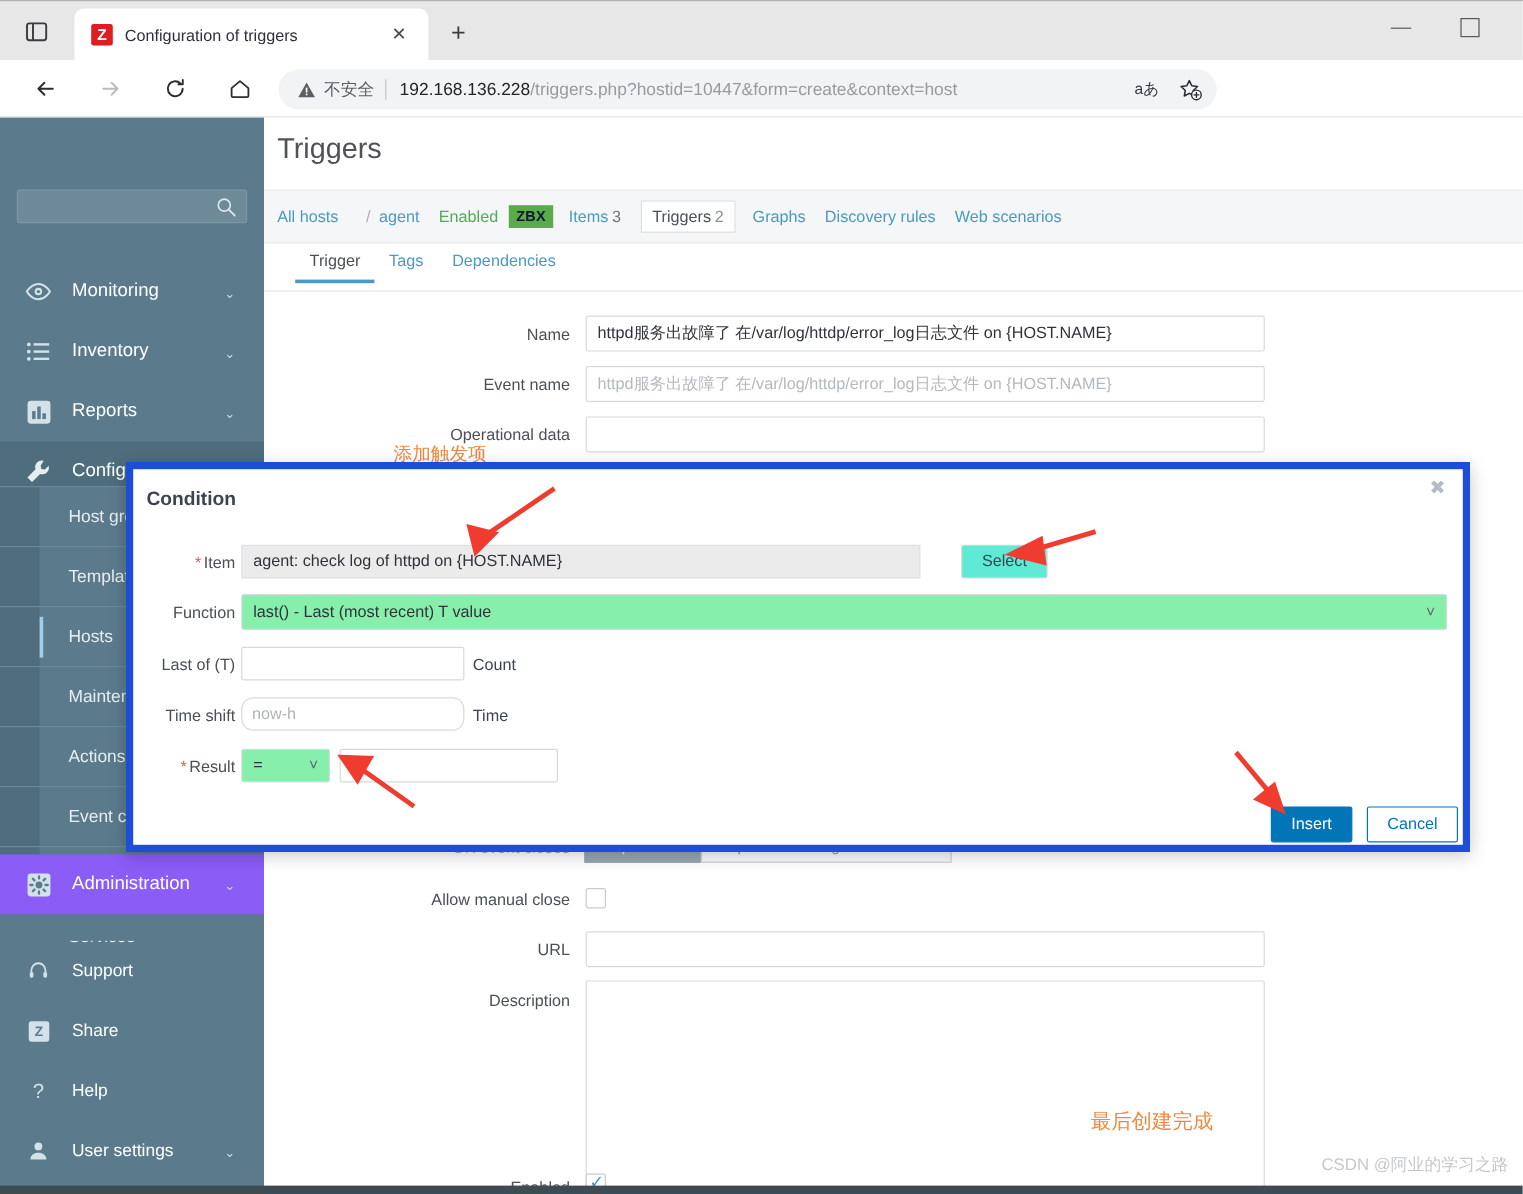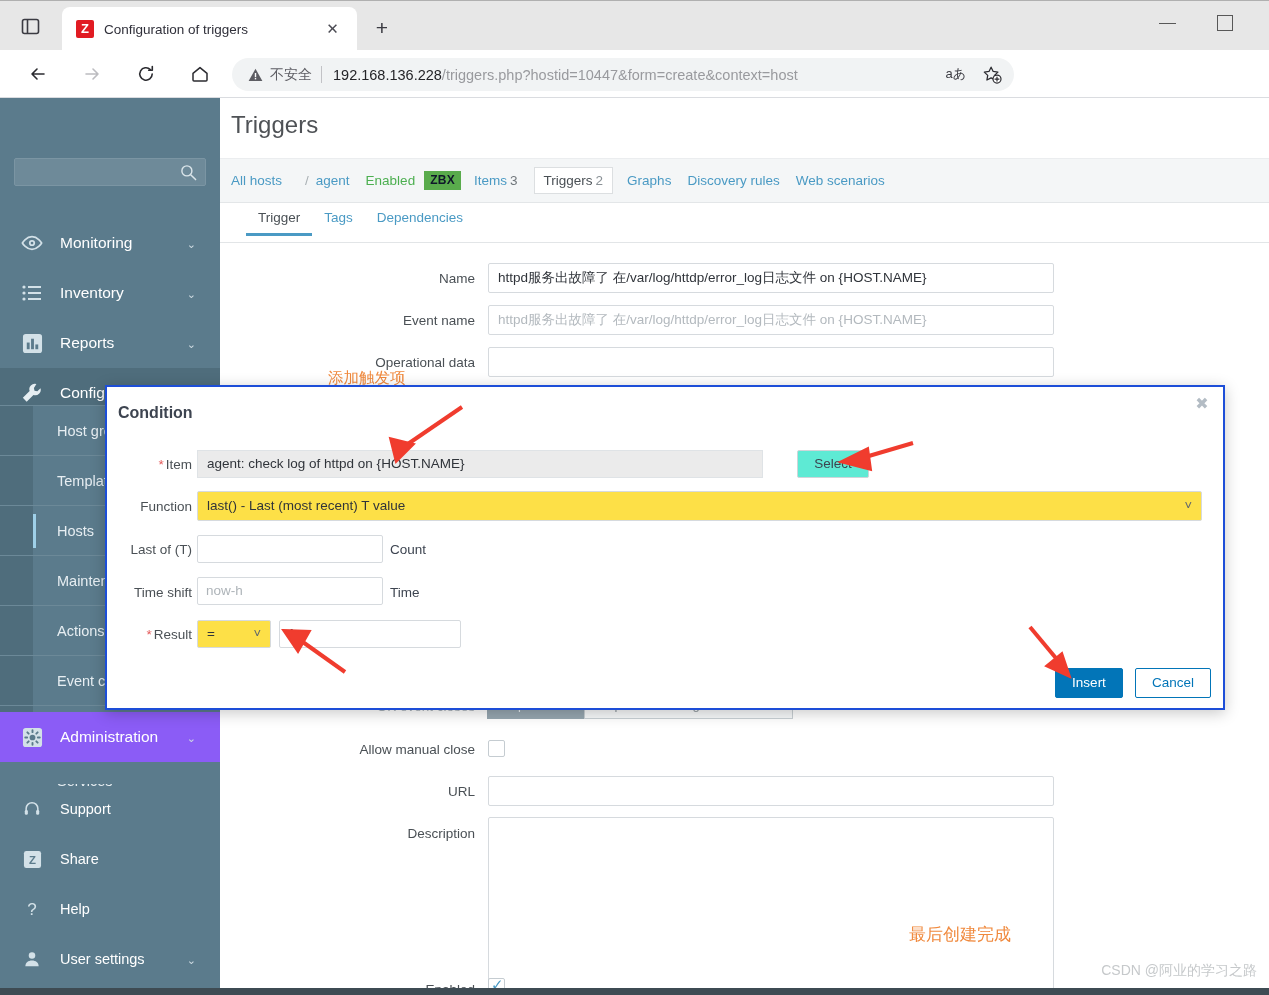--- a/index.html
+++ b/index.html
@@ -203,21 +203,21 @@
   .textarea-box{
     position:absolute; border:1px solid #d6dade; background:#ffffff; border-radius:2px;
   }
   .ta-annot{
     position:absolute; color:#f0893d; font-size:17px; white-space:nowrap;
   }
 
   
   .modal{
     position:absolute; left:105px; top:385px; width:1120px; height:325px;
-    background:#ffffff; border:2px solid #1d4ed8;
+    background:#ffffff; border:6px solid #1d4ed8;
     box-shadow:0 3px 14px rgba(0,0,0,0.22);
   }
   .modal-title{
     position:absolute; left:11px; top:17px; font-size:16px; color:#3d4450; font-weight:bold;
   }
   .modal-close{
     position:absolute; right:10px; top:6px; width:22px; height:22px;
     color:#b3bcc4; font-size:16px; text-align:center; line-height:22px;
   }
   .m-label{
@@ -227,21 +227,21 @@
   .m-readonly{
     position:absolute; border:1px solid #dfe3e6; background:#ebebeb;
     font-size:13.5px; color:#30343a; padding:0 9px; height:28px; line-height:26px;
     white-space:nowrap; overflow:hidden;
   }
   .m-btn{
     position:absolute; border:1px solid #cfd5d9; background:#5eead4; font-size:13.5px;
     color:#3d4450; height:28px; line-height:26px; text-align:center; border-radius:2px;margin-left:32px;
   }
   .m-select{
-    position:absolute; border:1px solid #d6dade; background:#fde047; font-size:13.5px;
+    position:absolute; border:1px solid #d6dade; background:#86efac; font-size:13.5px;
     color:#30343a; height:30px; line-height:28px; padding:0 9px; border-radius:2px;
   }
   .m-select .cv{ position:absolute; right:9px; top:0; color:#5e666d; font-size:13px; }
   .m-input{
     position:absolute; border:1px solid #d6dade; background:#ffffff; font-size:13.5px;
     color:#30343a; height:28px; line-height:26px; padding:0 8px; border-radius:2px;
   }
   .m-input.ph{ color:#aeb4b9; }
   .m-unit{ position:absolute; font-size:13.5px; color:#3d4450; }
   .btn-primary{
@@ -553,21 +553,21 @@
   <div class="m-btn" style="left:658px; top:63px; width:72px;">Select</div>
 
   <div class="m-label" style="left:20px; top:112px; width:65px;">Function</div>
   <div class="m-select" style="left:90px; top:104px; width:1005px;"><span>last() - Last (most recent) T value</span><span class="cv">˅</span></div>
 
   <div class="m-label" style="left:10px; top:155px; width:75px;">Last of (T)</div>
   <div class="m-input" style="left:90px; top:148px; width:186px;"></div>
   <div class="m-unit" style="left:283px; top:155px;">Count</div>
 
   <div class="m-label" style="left:10px; top:198px; width:75px;">Time shift</div>
-  <div class="m-input ph" style="left:90px; top:190px; width:186px;">now-h</div>
+  <div class="m-input ph" style="left:90px; top:190px; width:186px;border-radius:10px;">now-h</div>
   <div class="m-unit" style="left:283px; top:198px;">Time</div>
 
   <div class="m-label" style="left:20px; top:240px; width:65px;"><span class="req">*</span><span>Result</span></div>
   <div class="m-select" style="left:90px; top:233px; width:74px; height:28px; line-height:26px;"><span>=</span><span class="cv">˅</span></div>
   <div class="m-input" style="left:172px; top:233px; width:182px;">1</div>
 
   <div class="btn-primary" style="left:948px; top:281px; width:68px;">Insert</div>
   <div class="btn-secondary" style="left:1028px; top:281px; width:76px;">Cancel</div>
 </div>
 

